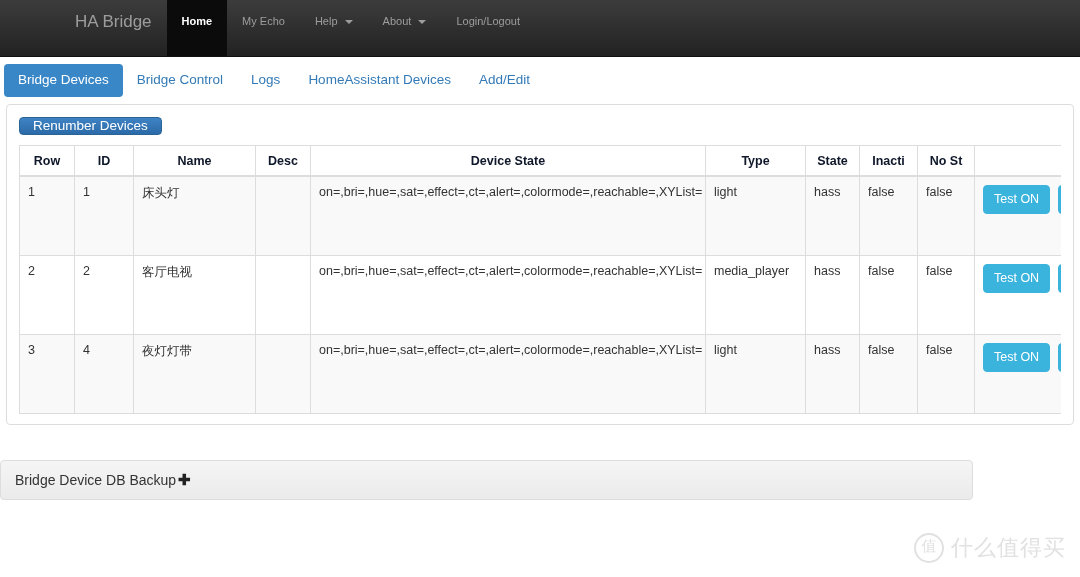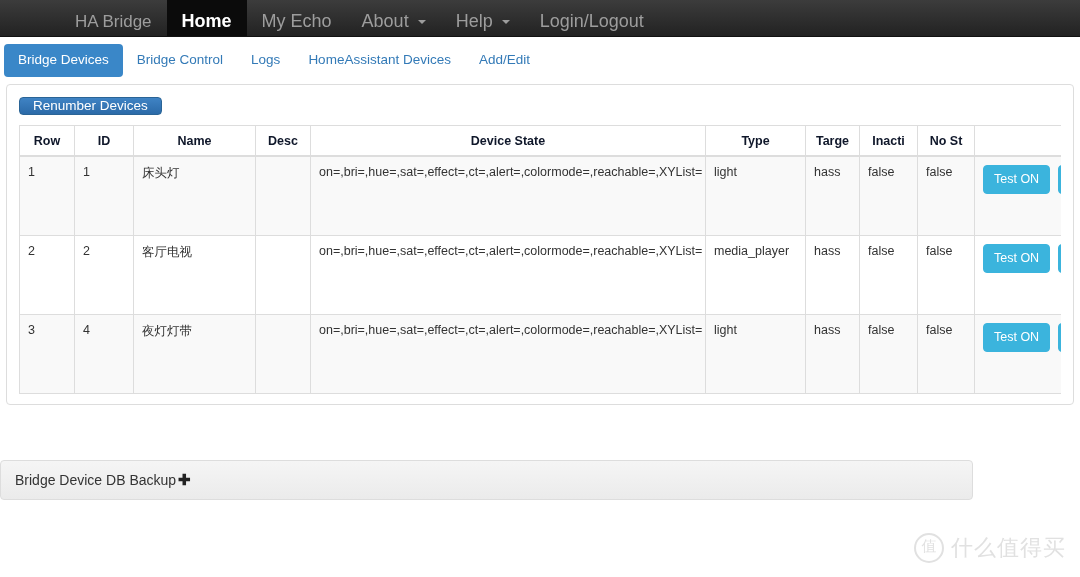--- a/index.html
+++ b/index.html
@@ -12,42 +12,42 @@
     background: #ffffff;
     font-family: "Liberation Sans", sans-serif;
     font-size: 13px;
     color: #333333;
     overflow: hidden;
     position: relative;
   }
 
   
   .navbar {
-    height: 37px;
+    height: 57px;
     background: linear-gradient(to bottom, #3c3c3c 0%, #222222 100%);
     border-bottom: 1px solid #111;
     display: flex;
     align-items: stretch;
     padding-left: 60px;
     box-sizing: border-box;
   }
   .navbar-brand {
     color: #9d9d9d;
     font-size: 17px;
     line-height: 43px;
     padding: 0 15px;
     white-space: nowrap;
   }
   .nav-items {
     display: flex;
     align-items: stretch;
   }
   .nav-item {
     color: #9d9d9d;
-    font-size: 18px;
+    font-size: 11px;
     line-height: 43px;
     padding: 0 15px;
     white-space: nowrap;
     cursor: pointer;
     text-decoration: none;
   }
   .nav-item.active {
     color: #ffffff;
     background: #0b0b0b;
     font-weight: bold;
@@ -250,25 +250,25 @@
 <div class="navbar">
   <div class="navbar-brand">HA Bridge</div>
   <div class="nav-items">
     <div class="nav-item active">
       <span>Home</span>
     </div>
     <div class="nav-item">
       <span>My Echo</span>
     </div>
     <div class="nav-item">
+      <span>Help</span>
+      <span class="caret"></span>
+    </div>
+    <div class="nav-item">
       <span>About</span>
-      <span class="caret"></span>
-    </div>
-    <div class="nav-item">
-      <span>Help</span>
       <span class="caret"></span>
     </div>
     <div class="nav-item">
       <span>Login/Logout</span>
     </div>
   </div>
 </div>
 
 <div class="subnav">
   <div class="pill active">Bridge Devices</div>
@@ -288,21 +288,21 @@
     <div class="table-wrap">
       <table class="devices">
         <thead>
           <tr>
             <th class="col-row">Row</th>
             <th class="col-id">ID</th>
             <th class="col-name">Name</th>
             <th class="col-desc">Desc</th>
             <th class="col-state">Device State</th>
             <th class="col-type">Type</th>
-            <th class="col-target">Targe</th>
+            <th class="col-target">State</th>
             <th class="col-inact">Inacti</th>
             <th class="col-nostate">No St</th>
             <th class="col-actions">Actions</th>
           </tr>
         </thead>
         <tbody>
 
           <tr class="odd">
             <td class="col-row">1</td>
             <td class="col-id">1</td>

